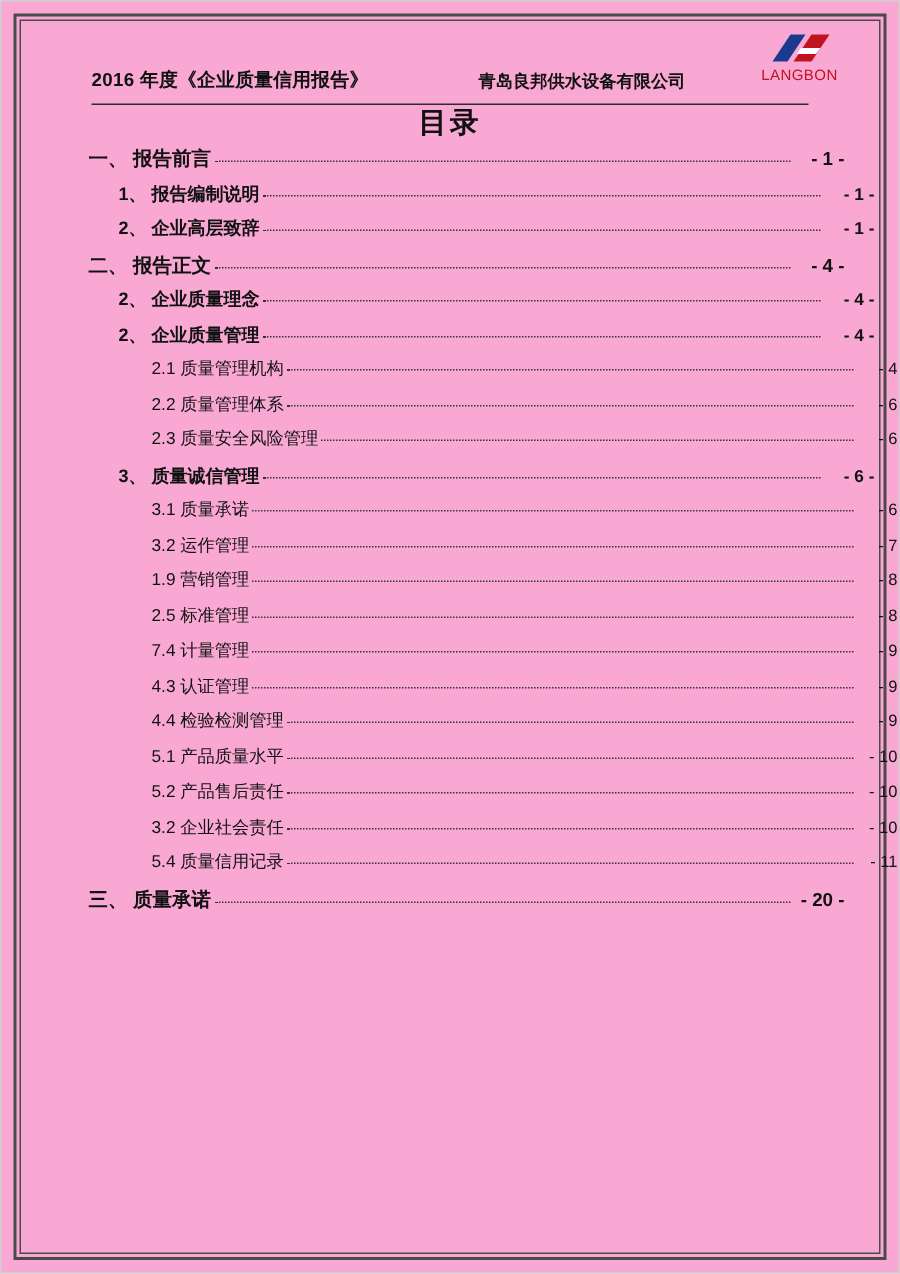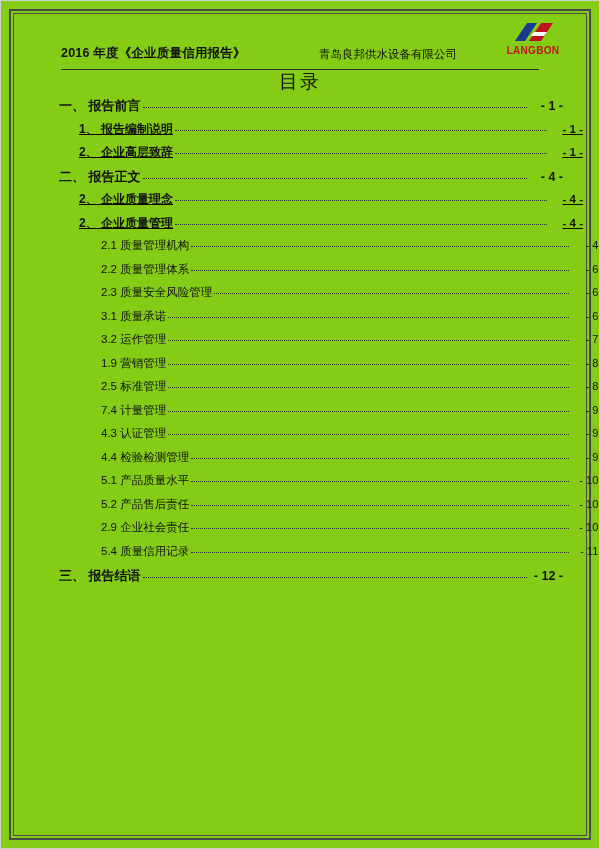--- a/index.html
+++ b/index.html
@@ -7,21 +7,21 @@
     padding: 0;
     background: #e8e8e8;
   }
   body {
     font-family: "Liberation Sans", sans-serif;
   }
   .page {
     position: relative;
     width: 600px;
     height: 849px;
-    background: #84cc16;
+    background: #f9a8d4;
     margin: 0 auto;
     overflow: hidden;
     border: 1px solid #cfcfcf;
     box-sizing: border-box;
   }
   
   .frame-outer {
     position: absolute;
     left: 8px;
     top: 8px;
@@ -56,21 +56,21 @@
     font-weight: bold;
     color: #111;
     letter-spacing: 0.2px;
     white-space: nowrap;
   }
   .header-center {
     position: absolute;
     left: 288px;
     top: 8px;
     font-size: 11.5px;
-    font-weight: normal;
+    font-weight: bold;
     color: #111;
     white-space: nowrap;
   }
   .header-rule {
     position: absolute;
     left: 30px;
     right: 30px;
     top: 30px;
     border-bottom: 1.5px solid #2d2d2d;
   }
@@ -90,34 +90,34 @@
     width: 42px;
     height: 24px;
   }
   .logo-text {
     position: absolute;
     left: 0;
     top: 24px;
     width: 68px;
     text-align: center;
     font-size: 10px;
-    font-weight: bold;
+    font-weight: normal;
     color: #c1121f;
     letter-spacing: 0.3px;
   }
 
   
   .doc-title {
     position: absolute;
     left: 0;
     right: 0;
     top: 68px;
     text-align: center;
     font-size: 19px;
-    font-weight: normal;
+    font-weight: bold;
     color: #111;
     letter-spacing: 2px;
   }
 
   
   .toc {
     position: absolute;
     left: 48px;
     right: 46px;
     top: 96px;
@@ -154,21 +154,20 @@
     font-weight: bold;
     padding-left: 10px;
     height: 23.5px;
   }
   .lvl1 .toc-page { font-weight: bold; font-size: 12.5px; }
   .lvl2 {
     font-size: 12px;
     font-weight: bold;
     padding-left: 30px;
     height: 23.5px;
-    text-decoration: underline;
   }
   .lvl2 .toc-page { font-weight: bold; font-size: 11.5px; }
   .lvl3 {
     font-size: 11.5px;
     font-weight: normal;
     padding-left: 52px;
     height: 23.5px;
   }
   .lvl3 .toc-page { font-size: 11px; }
 </style>
@@ -236,20 +235,25 @@
       <div class="toc-row lvl3">
         <span class="toc-label">2.2 质量管理体系</span>
         <span class="toc-dots"></span>
         <span class="toc-page">- 6 -</span>
       </div>
       <div class="toc-row lvl3">
         <span class="toc-label">2.3 质量安全风险管理</span>
         <span class="toc-dots"></span>
         <span class="toc-page">- 6 -</span>
       </div>
+      <div class="toc-row lvl2">
+        <span class="toc-label">3、 质量诚信管理</span>
+        <span class="toc-dots"></span>
+        <span class="toc-page">- 6 -</span>
+      </div>
       <div class="toc-row lvl3">
         <span class="toc-label">3.1 质量承诺</span>
         <span class="toc-dots"></span>
         <span class="toc-page">- 6 -</span>
       </div>
       <div class="toc-row lvl3">
         <span class="toc-label">3.2 运作管理</span>
         <span class="toc-dots"></span>
         <span class="toc-page">- 7 -</span>
       </div>
@@ -282,29 +286,29 @@
         <span class="toc-label">5.1 产品质量水平</span>
         <span class="toc-dots"></span>
         <span class="toc-page">- 10 -</span>
       </div>
       <div class="toc-row lvl3">
         <span class="toc-label">5.2 产品售后责任</span>
         <span class="toc-dots"></span>
         <span class="toc-page">- 10 -</span>
       </div>
       <div class="toc-row lvl3">
-        <span class="toc-label">2.9 企业社会责任</span>
+        <span class="toc-label">3.2 企业社会责任</span>
         <span class="toc-dots"></span>
         <span class="toc-page">- 10 -</span>
       </div>
       <div class="toc-row lvl3">
         <span class="toc-label">5.4 质量信用记录</span>
         <span class="toc-dots"></span>
         <span class="toc-page">- 11 -</span>
       </div>
       <div class="toc-row lvl1">
-        <span class="toc-label">三、 报告结语</span>
-        <span class="toc-dots"></span>
-        <span class="toc-page">- 12 -</span>
+        <span class="toc-label">三、 质量承诺</span>
+        <span class="toc-dots"></span>
+        <span class="toc-page">- 20 -</span>
       </div>
     </div>
 
 </div>
 
 </body></html>

